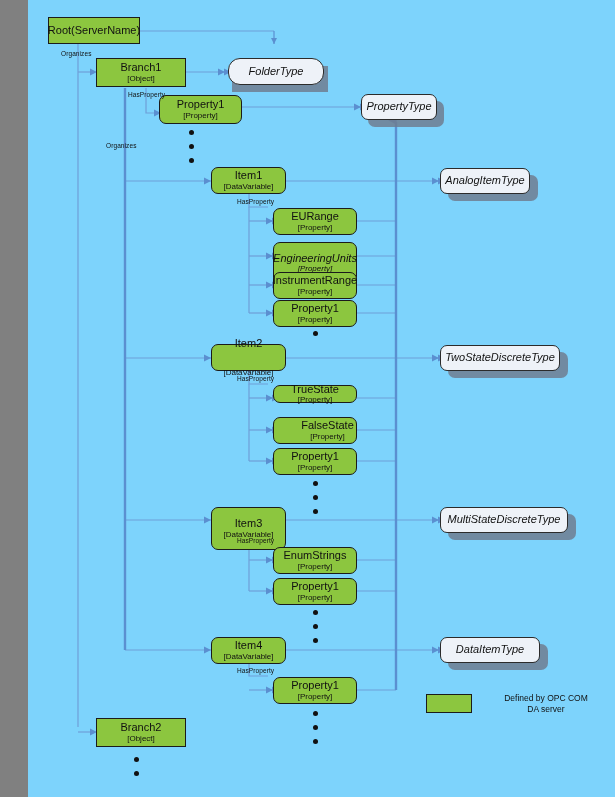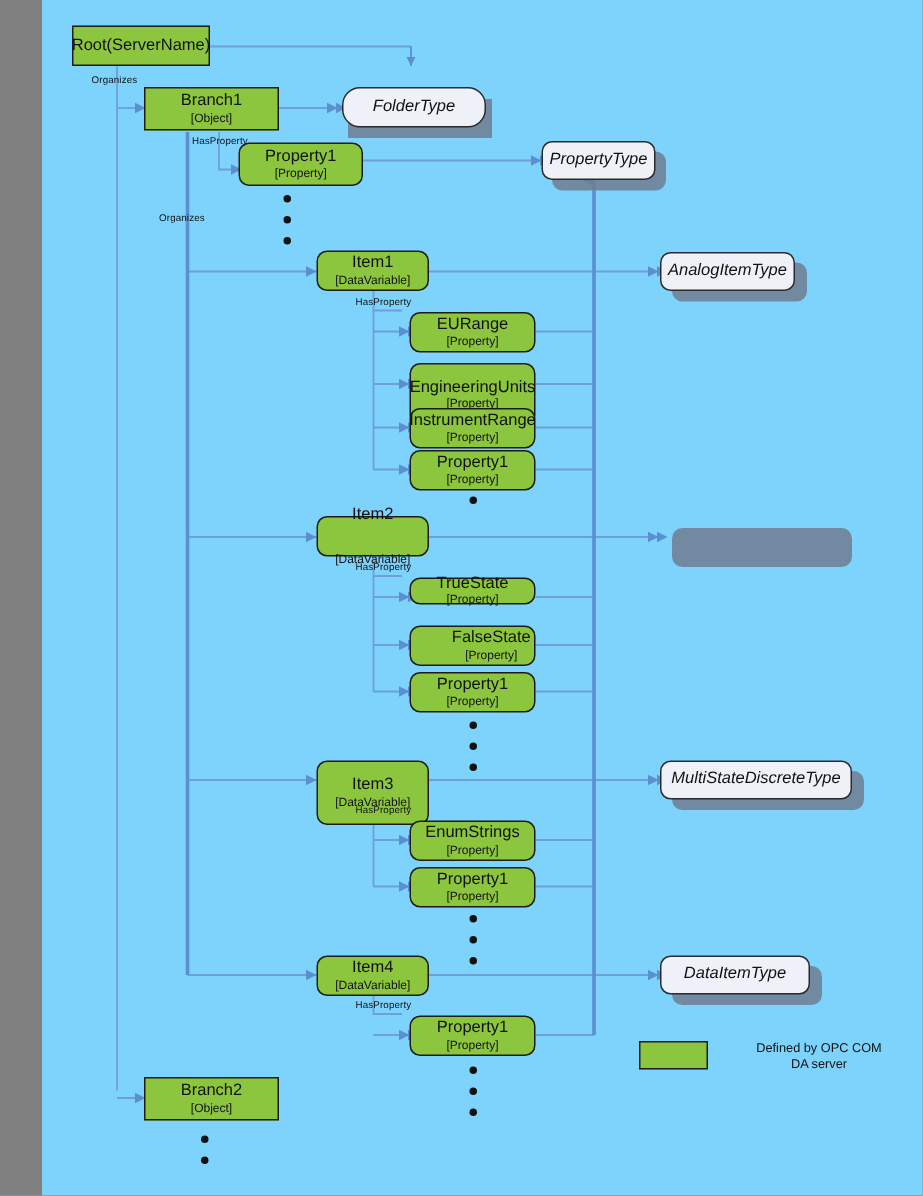--- a/index.html
+++ b/index.html
@@ -295,21 +295,21 @@
   <div class="node green rounded" style="left:183px;top:167px;width:75px;height:27px;">
     <span class="title">Item1</span>
     <span class="sub">[DataVariable]</span>
   </div>
 
   <div class="node green rounded" style="left:245px;top:208px;width:84px;height:27px;">
     <span class="title">EURange</span>
     <span class="sub">[Property]</span>
   </div>
 
-  <div class="node green rounded" style="left:245px;top:242px;width:84px;height:42px;">
+  <div class="node green rounded" style="left:245px;top:242px;width:84px;height:42px;font-style:italic;">
     <span class="title">EngineeringUnits</span>
     <span class="sub">[Property]</span>
   </div>
 
   <div class="node green rounded" style="left:245px;top:272px;width:84px;height:27px;">
     <span class="title">InstrumentRange</span>
     <span class="sub">[Property]</span>
   </div>
 
   <div class="node green rounded" style="left:245px;top:300px;width:84px;height:27px;">
@@ -372,20 +372,23 @@
   </div>
 
   <div class="node ua" style="left:333px;top:94px;width:76px;height:26px;">
     <span class="title">PropertyType</span>
   </div>
 
   <div class="node ua" style="left:412px;top:168px;width:90px;height:26px;">
     <span class="title">AnalogItemType</span>
   </div>
 
+  <div class="node ua" style="left:412px;top:345px;width:120px;height:26px;">
+    <span class="title">TwoStateDiscreteType</span>
+  </div>
 
   <div class="node ua" style="left:412px;top:507px;width:128px;height:26px;">
     <span class="title">MultiStateDiscreteType</span>
   </div>
 
   <div class="node ua" style="left:412px;top:637px;width:100px;height:26px;">
     <span class="title">DataItemType</span>
   </div>
 
   <span class="elabel" style="left:33px;top:50px;">Organizes</span>

